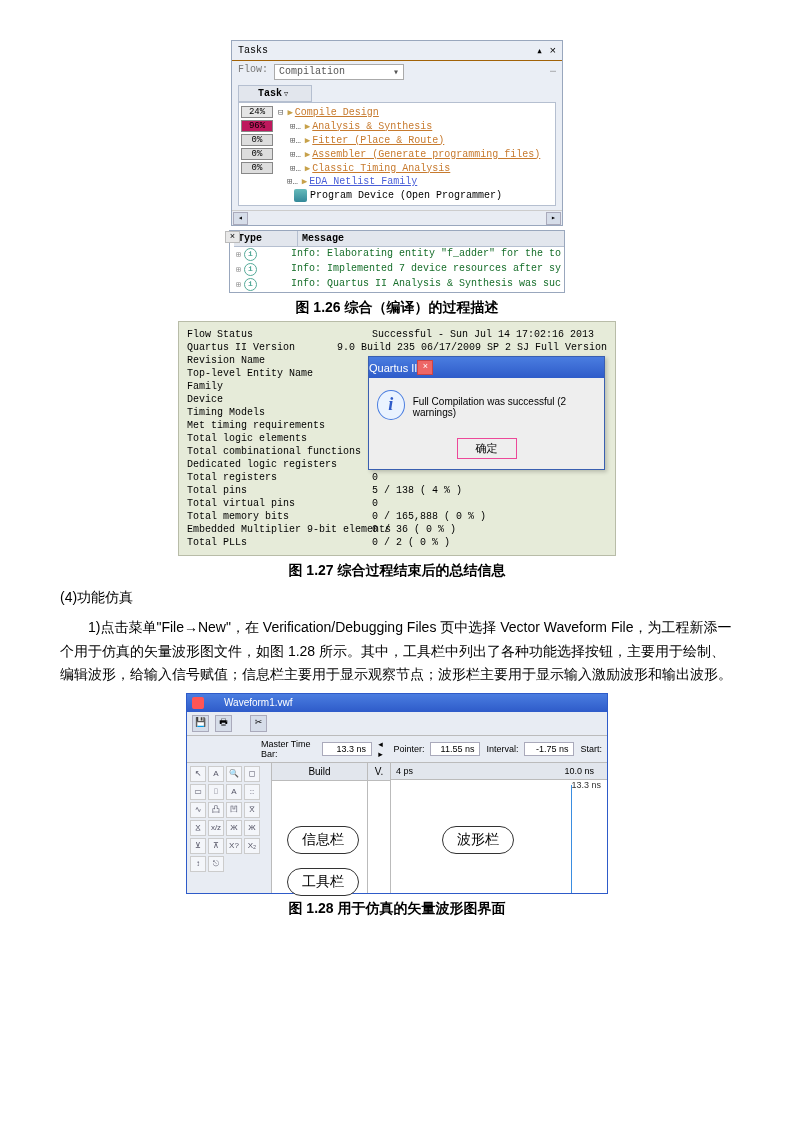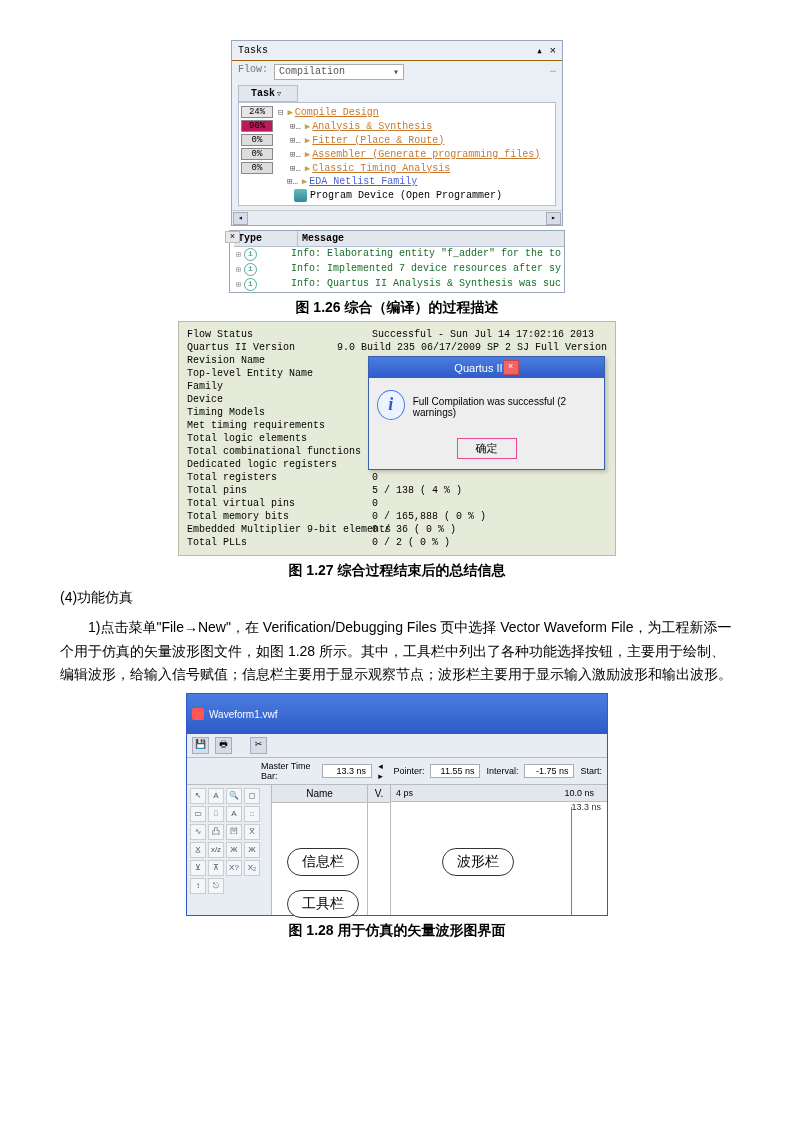--- a/index.html
+++ b/index.html
@@ -2,21 +2,21 @@
 <html><head>
 <meta charset="utf-8">
 <style>
 body{font-family:"SimSun","Microsoft YaHei",sans-serif;font-size:14px;margin:0;padding:40px 60px;background:#fff;width:674px}
 .caption{text-align:center;font-weight:bold;margin:6px 0 4px}
 .tasks-panel{width:330px;margin:0 auto;background:#eaeef5;border:1px solid #99a7bd;font-family:"Courier New",monospace;font-size:10px}
 .tasks-header{display:flex;align-items:center;padding:3px 6px;border-bottom:1px solid #a16207}
 .tasks-header .arrows{margin-left:auto;font-size:11px}
 .flow-row{display:flex;align-items:flex-start;padding:3px 6px;color:#777}
 .flow-select{border:1px solid #aaa;background:#fff;padding:1px 4px;margin-left:6px;width:120px;color:#555;display:flex;justify-content:space-between}
-.task-h{background:#e2e6ed;border:1px solid #b5bfd0;padding:2px 12px;font-weight:bold;width:34px;margin:2px 0 0 6px;display:flex;align-items:center;font-size:10px}
+.task-h{background:#e2e6ed;border:1px solid #b5bfd0;padding:2px 19px;font-weight:bold;width:34px;margin:2px 0 0 6px;display:flex;align-items:center;font-size:10px}
 .task-h .tri{font-size:7px;margin-left:2px}
 .task-body{background:#fff;border:1px solid #b5bfd0;margin:0 6px 4px 6px;padding:2px 0}
 .task-row{display:flex;align-items:center;padding:1px 2px}
 .pct{width:30px;border:1px solid #888;font-size:9px;text-align:center;margin-right:3px}
 .pct-blue{background:#e5e5e5}
 .pct-green{background:#be185d}
 .pct-gray{background:#ddd}
 .tree-ico{font-size:9px;margin:0 2px;color:#666}
 .play{color:#c7a14a}
 .link-orange{color:#c77a2e;text-decoration:underline}
@@ -29,29 +29,29 @@
 .msg-head div:last-child{padding:2px 4px}
 .msg-row{display:flex;padding:1px 2px;color:#166e2a;white-space:nowrap;overflow:hidden}
 .msg-row .mi{width:55px;display:flex;align-items:center}
 .msg-x{position:absolute;left:-5px;width:13px;background:#e8e8e8;border:1px solid #bbb;font-size:9px;text-align:center}
 .msg-wrap{position:relative;padding-left:4px}
 .info-i{width:11px;height:11px;background:#fff;border:1px solid #5a9;border-radius:50%;color:#5a9;font-size:8px;font-weight:bold;text-align:center;line-height:10px;margin:0 3px}
 .summary-panel{width:420px;margin:0 auto;background:#e6ebd9;border:1px solid #b8bca8;font-family:"Courier New",monospace;font-size:10px;padding:6px 8px;position:relative}
 .sum-row{display:flex;padding:1px 0;white-space:nowrap}
 .sum-row .k{width:185px}
 .dialog{position:absolute;top:34px;right:10px;width:235px;background:#eee;border:1px solid #3a5fb0;font-family:"SimSun",sans-serif;font-size:10px;box-shadow:2px 2px 4px rgba(0,0,0,.2)}
-.dialog-title{background:linear-gradient(#4a7de0,#2e5bc9);color:#fff;padding:3px 0;display:flex;justify-content:center;align-items:center;font-size:11px}
+.dialog-title{background:linear-gradient(#4a7de0,#2e5bc9);color:#fff;padding:3px 0;display:flex;justify-content:flex-start;align-items:center;font-size:11px}
 .dialog-close{width:14px;height:13px;background:#e66;border:1px solid #c44;color:#fff;font-size:9px;text-align:center;line-height:11px}
 .dialog-body{padding:12px 8px;display:flex;align-items:flex-start;gap:8px}
 .dialog-ico{width:28px;height:28px;border:1px solid #4a7de0;border-radius:50%;background:#eaf3ff;color:#2e5bc9;font-size:18px;font-weight:bold;text-align:center;line-height:26px;font-style:italic;font-family:serif}
 .dialog-btn{border:1px solid #ec4899;background:#eee;padding:2px 18px;margin:6px auto 10px;display:block;font-size:11px}
 .body-text{margin:6px 0;line-height:1.7;text-indent:2em}
 .body-text.no-indent{text-indent:0}
 .waveform-panel{width:420px;margin:0 auto;border:1px solid #2e5bc9;font-family:"SimSun",sans-serif;font-size:10px}
-.wf-title{background:linear-gradient(#4a7de0,#2e5bc9);color:#fff;padding:14px 5px;display:flex;align-items:center;gap:5px}
+.wf-title{background:linear-gradient(#4a7de0,#2e5bc9);color:#fff;padding:3px 5px;display:flex;align-items:flex-start;gap:20px}
 .wf-title-ico{width:12px;height:12px;background:#f55;border-radius:2px}
 .wf-toolbar{background:#e8ecf3;border-bottom:1px solid #bbb;padding:3px 5px;display:flex;gap:6px;align-items:center}
 .wf-btn{width:15px;height:15px;background:#d6dde9;border:1px solid #aab;font-size:9px;text-align:center;line-height:13px}
 .wf-info{background:#e8ecf3;border-bottom:1px solid #bbb;padding:3px 5px;display:flex;gap:6px;align-items:center;font-size:9px}
 .wf-field{background:#fff;border:1px solid #aab;padding:1px 5px;min-width:38px;text-align:right}
 .wf-main{display:flex;height:130px}
 .wf-tools{width:78px;background:#e8ecf3;border-right:1px solid #bbb;padding:3px;display:flex;flex-wrap:wrap;gap:2px;align-content:flex-start}
 .wf-tool{width:14px;height:14px;border:1px solid #ccc;background:#f4f6fa;font-size:8px;text-align:center;line-height:13px;color:#556}
 .wf-names{width:95px;border-right:1px solid #bbb;background:#fff}
 .wf-names-h{background:#e2e6ed;border-bottom:1px solid #bbb;text-align:center;padding:3px;font-size:10px}
@@ -296,21 +296,21 @@
       <span class="wf-tool">Ж</span>
       <span class="wf-tool">Ж</span>
       <span class="wf-tool">⊻</span>
       <span class="wf-tool">⊼</span>
       <span class="wf-tool">X?</span>
       <span class="wf-tool">X₂</span>
       <span class="wf-tool">↕</span>
       <span class="wf-tool">⎋</span>
     </div>
     <div class="wf-names">
-      <div class="wf-names-h">Name</div>
+      <div class="wf-names-h">Build</div>
     </div>
     <div style="width:22px;border-right:1px solid #bbb;background:#fff">
       <div class="wf-names-h">V.</div>
     </div>
     <div class="wf-wave">
       <div class="wf-wave-h">
         <span>4 ps</span>
         <span style="margin-left:auto;margin-right:8px">10.0 ns</span>
       </div>
       <div style="font-size:9px;text-align:right;padding-right:6px;color:#333">13.3 ns</div>

